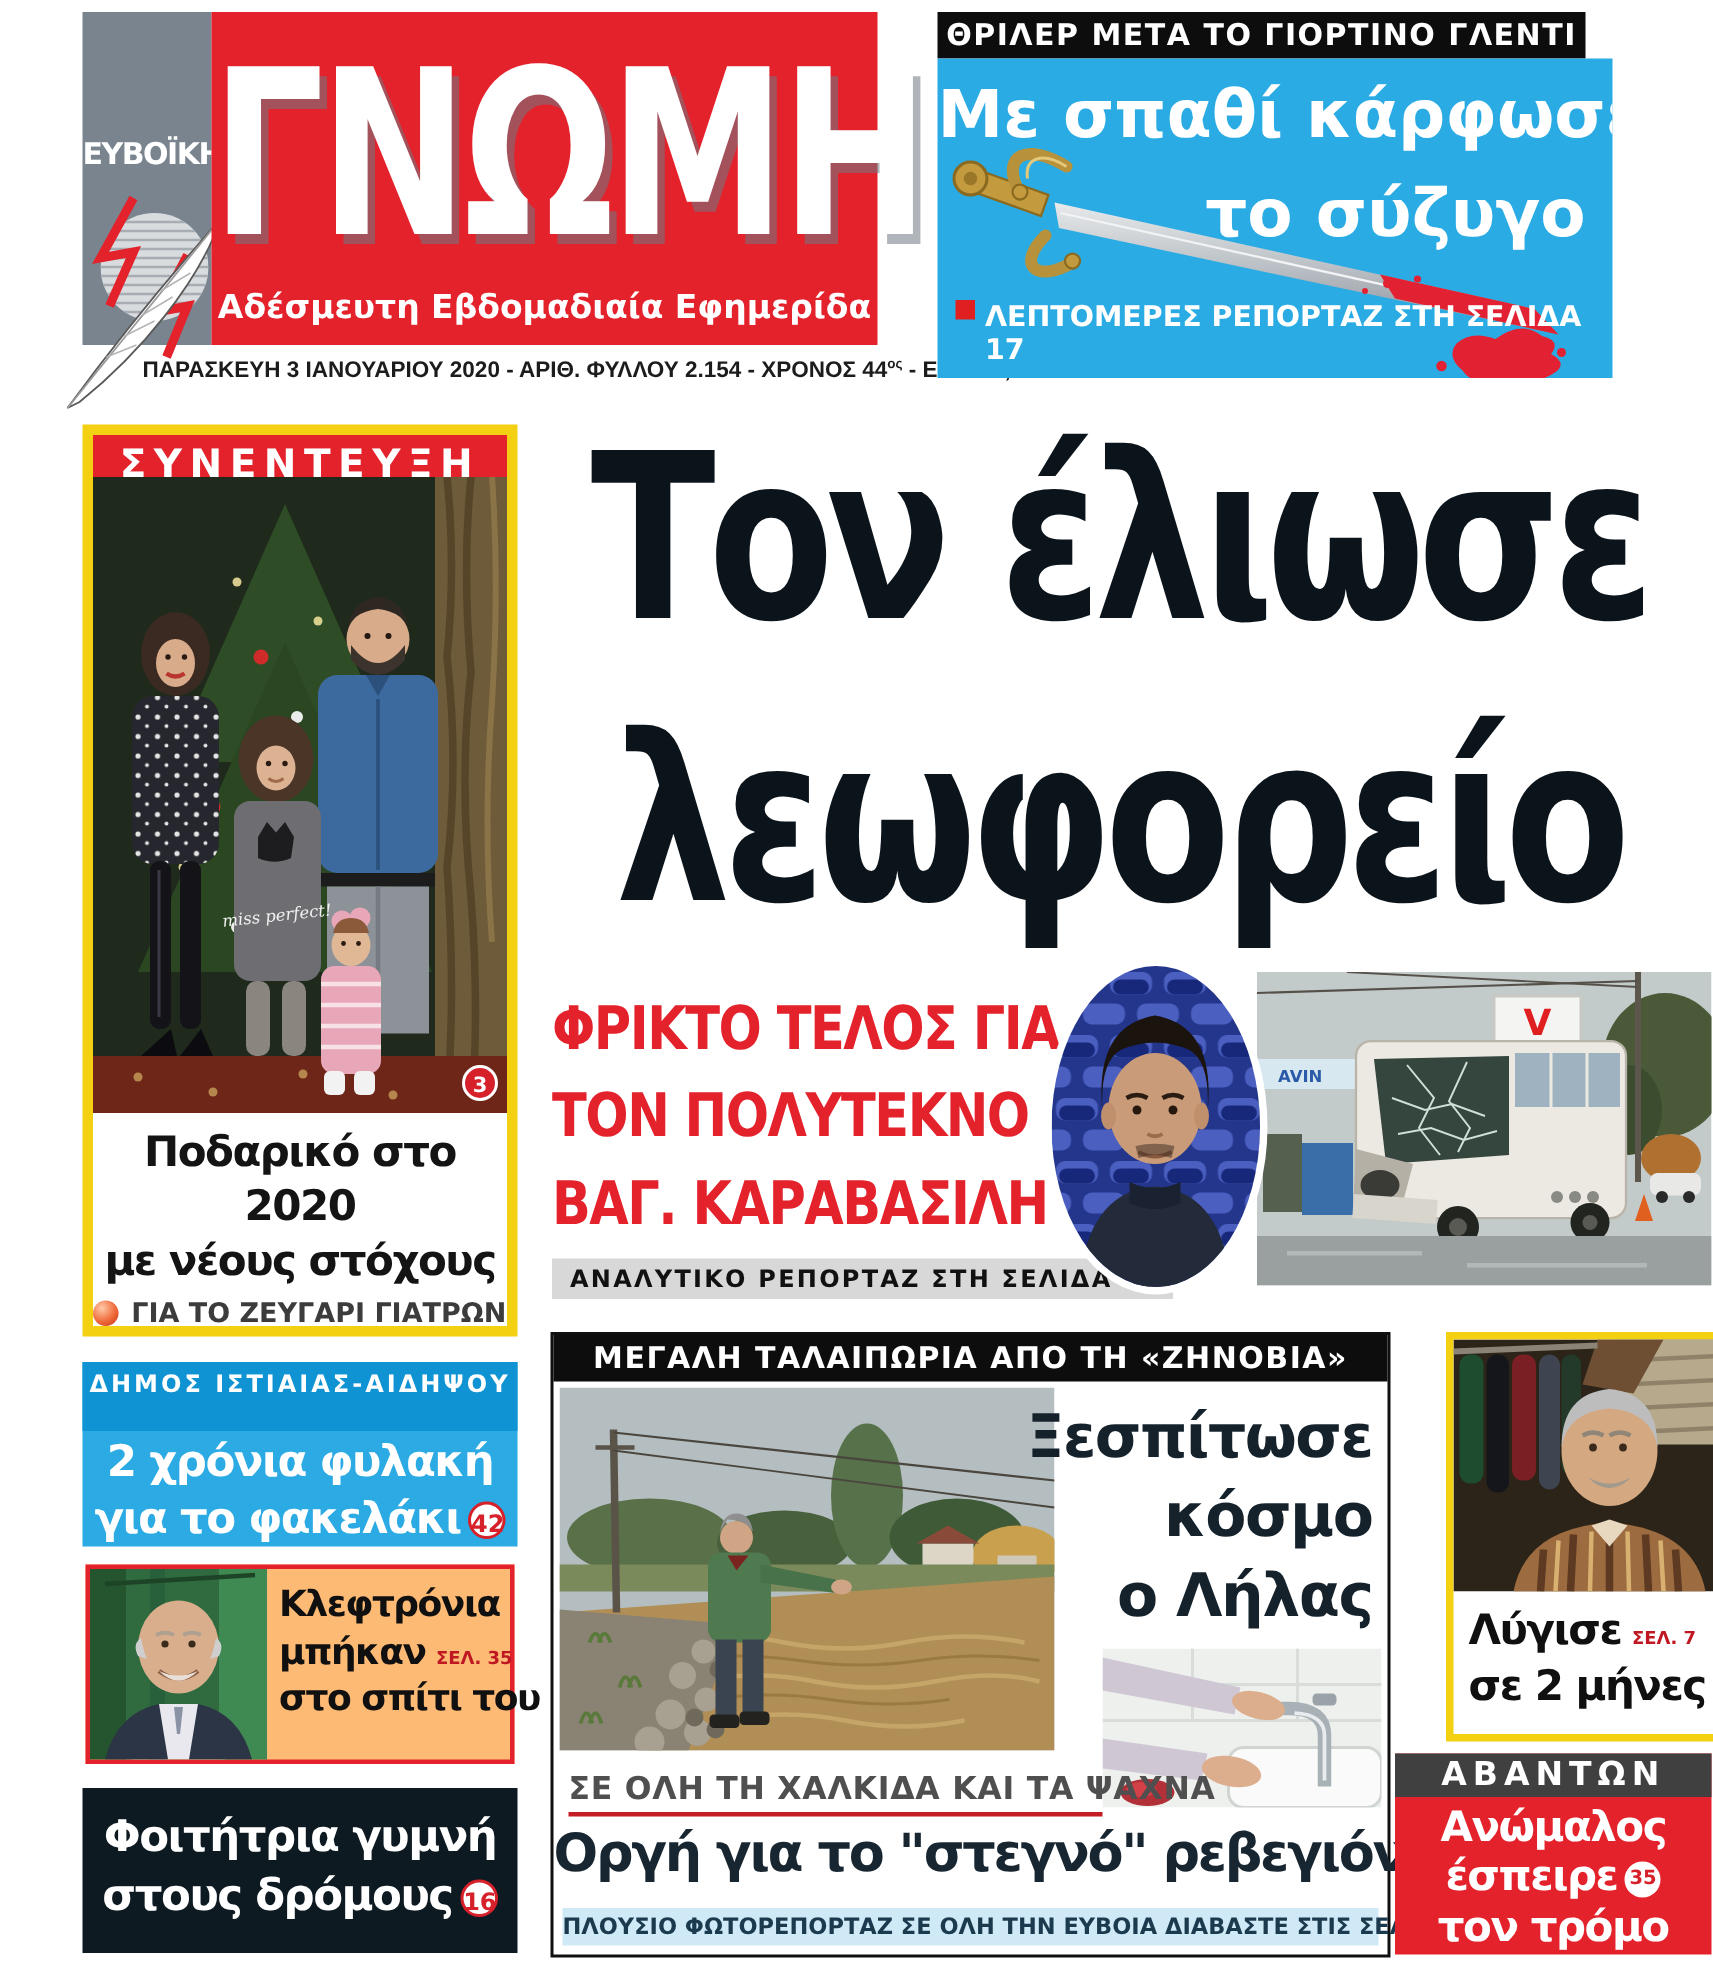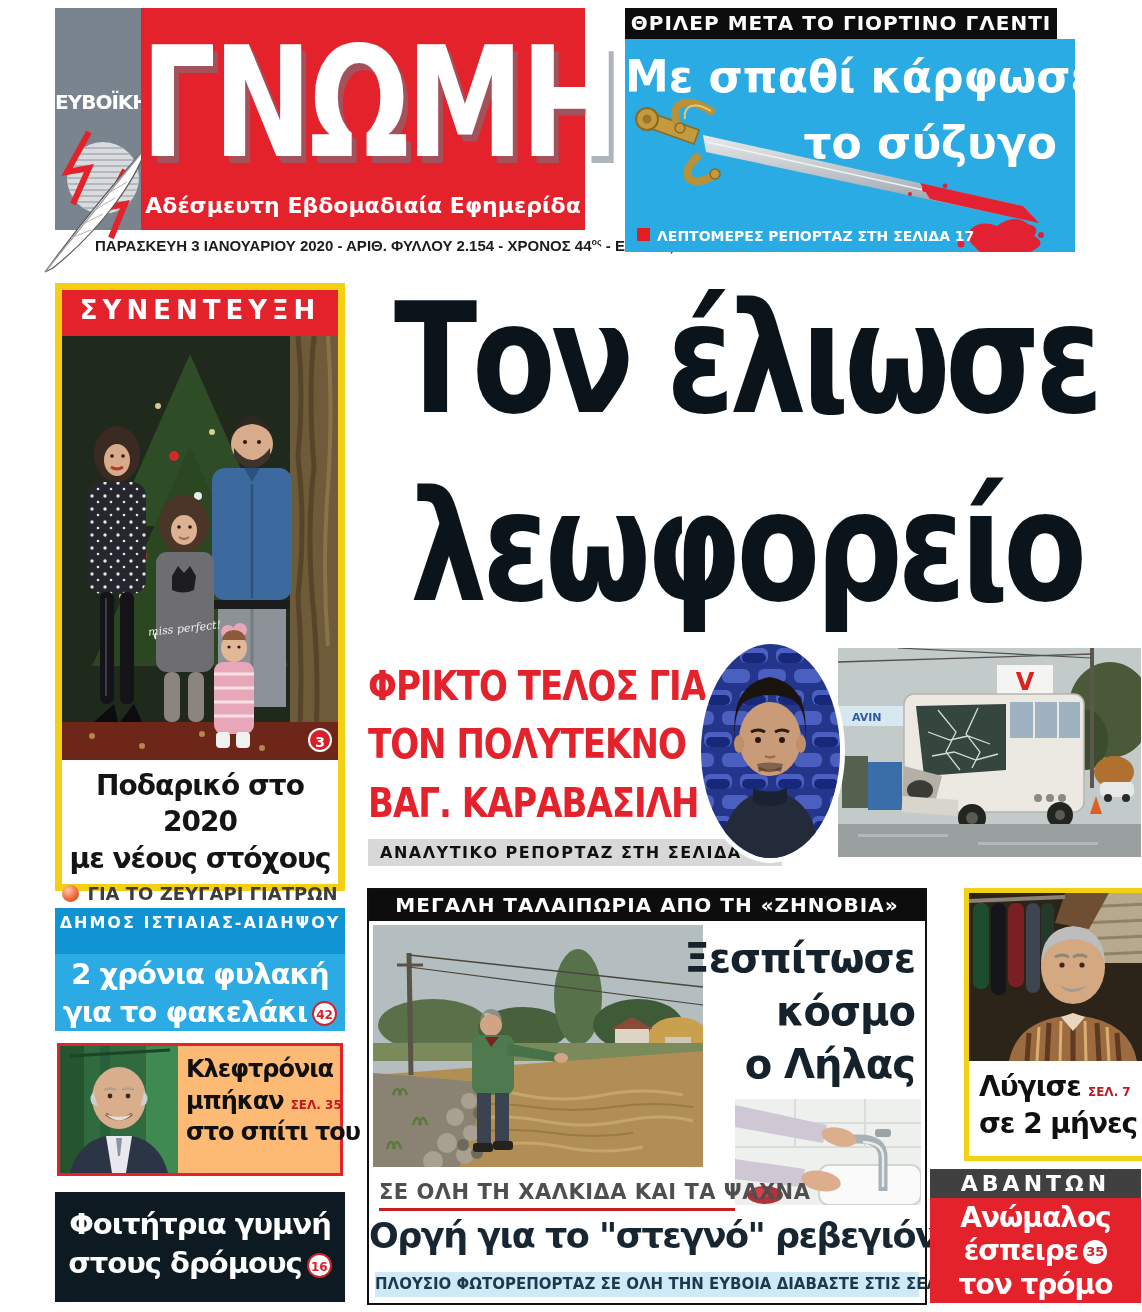--- a/index.html
+++ b/index.html
@@ -24,60 +24,60 @@
   .dateline sup{font-size:9px;}
 
   
   .sword-kicker{left:625px;top:8px;width:432px;height:31px;background:#0d0d0d;color:#fff;
                 font-weight:bold;font-size:20px;line-height:31px;text-align:center;letter-spacing:1px;}
   .sword-box{left:625px;top:39px;width:450px;height:213px;background:#2aabe4;overflow:hidden;}
   .sword-h1{position:absolute;top:12px;left:0;width:100%;text-align:center;color:#fff;
             font-weight:bold;font-size:44px;white-space:nowrap;}
   .sword-h2{position:absolute;top:78px;right:18px;color:#fff;font-weight:bold;font-size:44px;}
   .sword-art{position:absolute;left:0;top:0;width:450px;height:213px;}
-  .sword-footer{position:absolute;left:12px;bottom:8px;color:#fff;font-weight:bold;font-size:14px;
+  .sword-footer{position:absolute;left:12px;bottom:8px;color:#fff;font-weight:bold;font-size:19px;
                 display:flex;align-items:flex-start;gap:7px;}
   .red-square{width:13px;height:13px;background:#e02020;display:inline-block;}
 
   
   .main-headline{left:350px;top:266px;width:792px;text-align:center;color:#0c141b;
                  font-weight:bold;font-size:122px;letter-spacing:-5px;line-height:1.22;
                  transform:scaleY(1.26);transform-origin:50% 0;white-space:nowrap;}
   .main-sub{left:368px;top:658px;width:345px;color:#e4222c;font-weight:bold;font-size:34px;
             letter-spacing:-1px;line-height:1.45;transform:scaleY(1.18);transform-origin:0 0;
             white-space:nowrap;}
   .report-bar{left:368px;top:839px;width:402px;height:27px;background:#d8d8d8;color:#111;
               font-weight:bold;font-size:16px;line-height:27px;padding-left:12px;letter-spacing:1.5px;}
   .bus-photo{left:838px;top:648px;width:303px;height:209px;}
   .portrait-oval{left:701px;top:644px;width:139px;height:214px;border-radius:50%;overflow:hidden;
                  box-shadow:0 0 0 5px #fff;z-index:3;}
 
   
   .interview-box{left:55px;top:283px;width:290px;height:608px;background:#fff;
                  border:7px solid #f3d011;box-sizing:border-box;}
-  .box-kicker{height:46px;background:#e4222c;color:#fff;font-weight:bold;font-size:26px;
+  .box-kicker{height:28px;background:#e4222c;color:#fff;font-weight:bold;font-size:26px;
               line-height:40px;text-align:center;letter-spacing:5px;}
   .family-photo{position:relative;width:276px;height:424px;}
   .photo-badge{position:absolute;right:6px;bottom:8px;width:24px;height:24px;border-radius:50%;
                background:#d6202a;border:2px solid #fff;color:#fff;font-weight:bold;font-size:14px;
                line-height:24px;text-align:center;box-sizing:border-box;}
   .interview-headline{margin-top:8px;text-align:center;color:#141414;font-weight:bold;
                       font-size:28px;letter-spacing:-1px;line-height:1.3;}
   .interview-sub{margin-top:6px;color:#3c3c3c;font-weight:bold;font-size:18px;
                  display:flex;align-items:center;justify-content:center;gap:8px;}
   .orange-ball{width:17px;height:17px;border-radius:50%;display:inline-block;
                background:radial-gradient(circle at 35% 30%,#ffc9a8,#f06a3a 55%,#c43318);}
 
   .bribery-box{left:55px;top:908px;width:290px;height:123px;background:#2caae3;}
   .bribery-header{height:46px;background:#0f93d2;color:#fff;font-weight:bold;font-size:16px;
                   line-height:29px;text-align:center;letter-spacing:2px;}
   .bribery-lines{text-align:center;color:#fff;font-weight:bold;font-size:29px;line-height:1.3;
                  letter-spacing:-1px;margin-top:2px;}
   .ring-badge{display:inline-block;width:25px;height:25px;border-radius:50%;background:#fff;
-              border:2px solid #d6202a;color:#d6202a;font-weight:bold;font-size:12px;
+              border:2px solid #d6202a;color:#d6202a;font-weight:bold;font-size:16px;
               line-height:25px;text-align:center;vertical-align:middle;box-sizing:border-box;
               letter-spacing:0;margin-left:5px;}
 
   .burglary-box{left:57px;top:1043px;width:286px;height:133px;background:#fdba74;
                 border:3px solid #e4222c;box-sizing:border-box;display:flex;}
   .burglary-photo{width:118px;height:127px;flex:none;}
   .burglary-text{padding:8px 4px 0 8px;color:#101010;font-weight:bold;font-size:24px;
                  letter-spacing:-1px;line-height:1.32;white-space:nowrap;}
   .page-ref{color:#c01822;font-weight:bold;font-size:12px;letter-spacing:0;margin-left:7px;}
 

